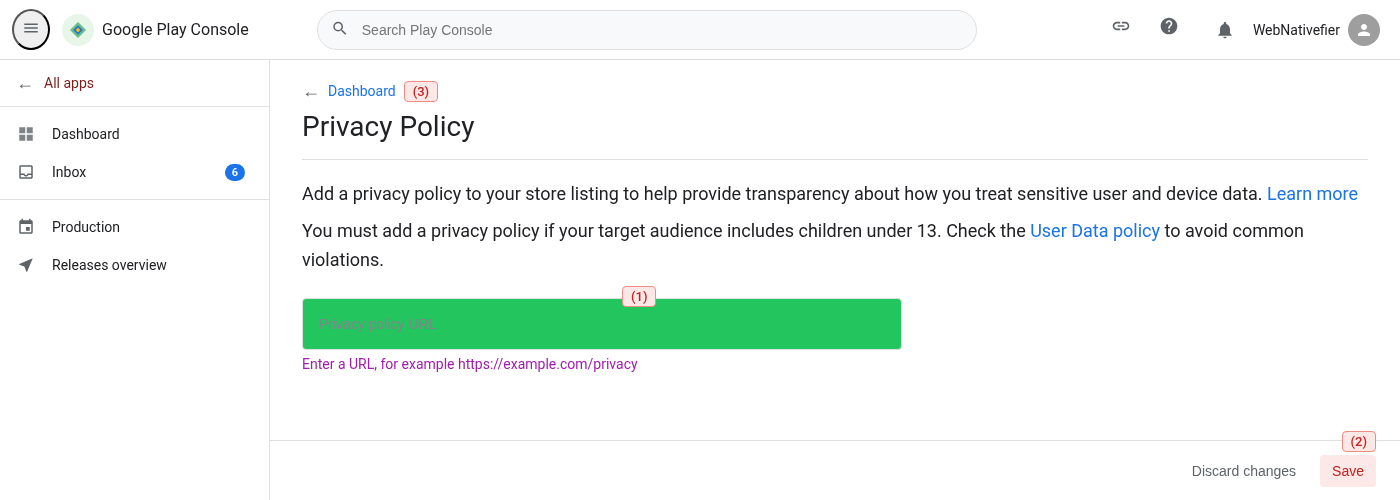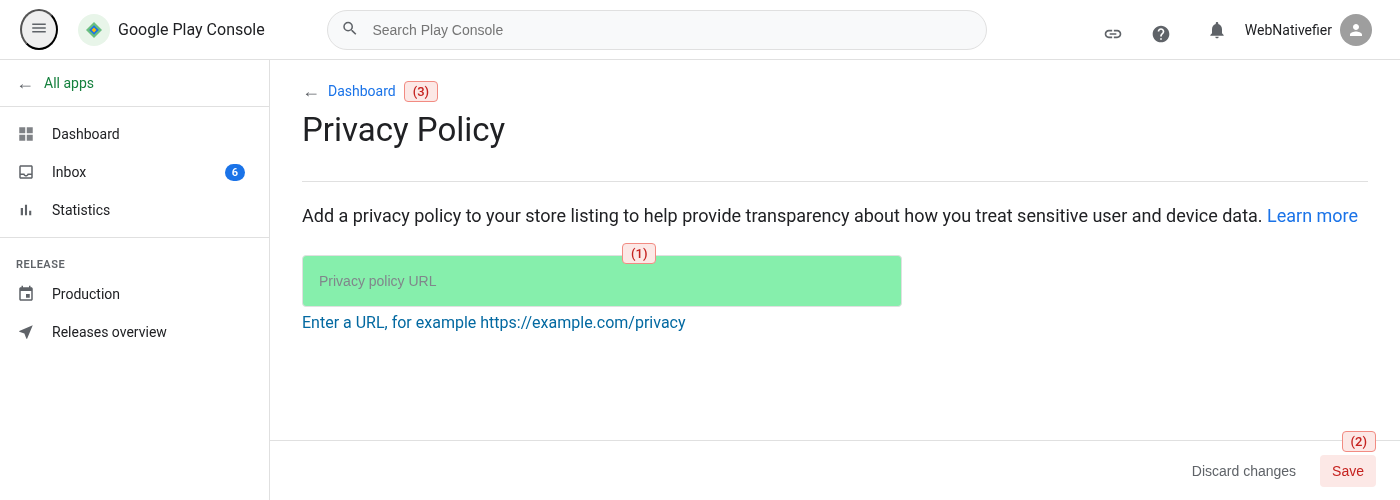--- a/index.html
+++ b/index.html
@@ -3,25 +3,25 @@
   <meta charset="utf-8">
   <style>
     * { box-sizing: border-box; margin: 0; padding: 0; }
     body { font-family: 'Roboto', Arial, sans-serif; font-size: 14px; color: #202124; background: #fff; height: 500px; overflow: hidden; display: flex; flex-direction: column; }
 
     
     .topbar {
       display: flex;
       align-items: center;
       height: 60px;
-      padding: 0 20px;
+      padding: 0 12px;
       border-bottom: 1px solid #e0e0e0;
       background: #fff;
       flex-shrink: 0;
-      gap: 20px;
+      gap: 12px;
     }
     .topbar-hamburger {
       cursor: pointer;
       padding: 8px;
       border-radius: 50%;
       color: #5f6368;
     }
     .topbar-logo {
       display: flex;
       align-items: center;
@@ -57,21 +57,21 @@
     }
     .search-icon-wrap {
       position: absolute;
       left: 14px;
       top: 50%;
       transform: translateY(-50%);
       color: #5f6368;
     }
     .topbar-actions {
       display: flex;
-      align-items: flex-end;
+      align-items: flex-start;
       gap: 8px;
       margin-left: auto;
     }
     .topbar-icon-btn {
       width: 40px;
       height: 40px;
       border-radius: 50%;
       display: flex;
       align-items: center;
       justify-content: center;
@@ -128,21 +128,21 @@
       padding: 12px 16px;
       cursor: pointer;
       border-bottom: 1px solid #e0e0e0;
     }
     .back-arrow {
       color: #5f6368;
       font-size: 18px;
     }
     .all-apps-label {
       font-size: 14px;
-      color: #15803d;
+      color: #7f1d1d;
     }
     .sidebar-nav {
       padding: 8px 0;
     }
     .sidebar-item {
       display: flex;
       align-items: center;
       padding: 10px 16px;
       cursor: pointer;
       gap: 16px;
@@ -217,24 +217,24 @@
     .breadcrumb-badge {
       background: #fce8e6;
       color: #c5221f;
       border: 1px solid #f28b82;
       border-radius: 4px;
       padding: 2px 8px;
       font-size: 13px;
       font-weight: 500;
     }
     .page-title {
-      font-size: 33px;
+      font-size: 28px;
       font-weight: 400;
       color: #202124;
-      margin-bottom: 32px;
+      margin-bottom: 16px;
     }
     .content-divider {
       height: 1px;
       background: #e0e0e0;
       margin: 0 0 20px 0;
     }
     .description-text {
       font-size: 18px;
       color: #202124;
       line-height: 1.6;
@@ -251,38 +251,38 @@
     .url-input {
       width: 600px;
       max-width: 100%;
       height: 52px;
       border: 1px solid #e0e0e0;
       border-radius: 4px;
       padding: 0 16px;
       font-size: 14px;
       color: #202124;
       outline: none;
-      background: #86efac;
+      background: #22c55e;
     }
     .url-input::placeholder { color: #80868b; }
     .url-input-badge {
       position: absolute;
       top: -12px;
       left: 320px;
       background: #fce8e6;
       color: #c5221f;
       border: 1px solid #f28b82;
       border-radius: 4px;
       padding: 2px 8px;
       font-size: 13px;
       font-weight: 500;
     }
     .url-hint {
-      font-size: 16px;
-      color: #0369a1;
+      font-size: 14px;
+      color: #a21caf;
       margin-top: 6px;
     }
 
     
     .bottom-bar {
       height: 60px;
       border-top: 1px solid #e0e0e0;
       display: flex;
       align-items: center;
       justify-content: flex-end;
@@ -397,31 +397,22 @@
       </div>
       <div class="sidebar-item">
         <span class="item-icon">
           <svg width="18" height="18" viewBox="0 0 24 24" fill="currentColor">
               <path d="M19 3H5c-1.1 0-2 .9-2 2v14c0 1.1.9 2 2 2h14c1.1 0 2-.9 2-2V5c0-1.1-.9-2-2-2zm0 16H5v-3h3.56c.69 1.19 1.97 2 3.45 2s2.75-.81 3.45-2H19v3zm0-5h-4.99c0 1.1-.9 2-2.01 2s-2.01-.9-2.01-2H5V5h14v9z"></path>
             </svg>
         </span>
         <span class="item-label">Inbox</span>
         <span class="badge">6</span>
       </div>
-      <div class="sidebar-item">
-        <span class="item-icon">
-          <svg width="18" height="18" viewBox="0 0 24 24" fill="currentColor">
-              <path d="M5 9.2h3V19H5zM10.6 5h2.8v14h-2.8zm5.6 8H19v6h-2.8z"></path>
-            </svg>
-        </span>
-        <span class="item-label">Statistics</span>
-      </div>
 
       <div class="sidebar-divider"></div>
-      <div class="sidebar-section-label">Release</div>
 
       <div class="sidebar-item">
         <span class="item-icon">
           <svg width="18" height="18" viewBox="0 0 24 24" fill="currentColor">
               <path d="M17 12h-5v5h5v-5zM16 1v2H8V1H6v2H5c-1.11 0-1.99.9-1.99 2L3 19c0 1.1.89 2 2 2h14c1.1 0 2-.9 2-2V5c0-1.1-.9-2-2-2h-1V1h-2zm3 18H5V8h14v11z"></path>
             </svg>
         </span>
         <span class="item-label">Production</span>
       </div>
       <div class="sidebar-item">
@@ -445,20 +436,25 @@
       </div>
 
       <h1 class="page-title">Privacy Policy</h1>
       <div class="content-divider"></div>
 
       <p class="description-text">
         <span>Add a privacy policy to your store listing to help provide transparency about how you treat sensitive user and device data.</span>
         <a href="#">Learn more</a>
       </p>
 
+      <p class="description-text">
+        <span>You must add a privacy policy if your target audience includes children under 13. Check the</span>
+        <a href="#">User Data policy</a>
+        <span>to avoid common violations.</span>
+      </p>
 
       <div class="url-input-wrap">
         <input class="url-input" type="text" placeholder="Privacy policy URL" style="">
         <span class="url-input-badge">(1)</span>
         <div class="url-hint">Enter a URL, for example https://example.com/privacy</div>
       </div>
     </div>
 
     <div class="bottom-bar">
       <span class="bottom-badge">(2)</span>

